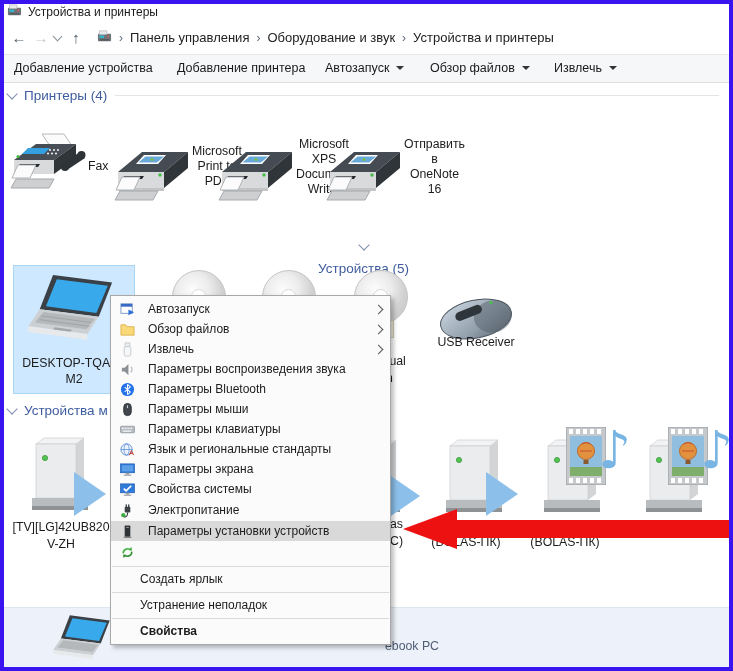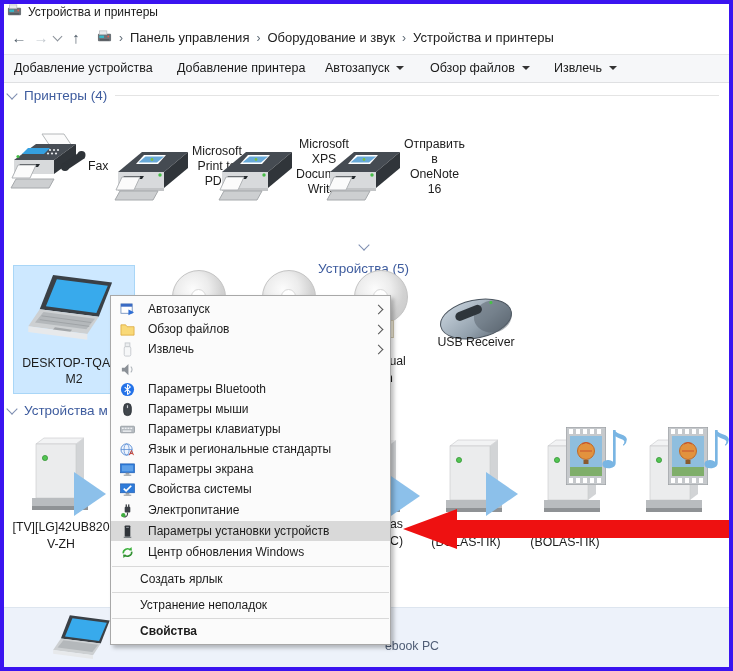--- a/index.html
+++ b/index.html
@@ -446,20 +446,21 @@
       <span class="mlabel">Извлечь</span>
       <span class="msub"></span>
     </div>
     <div class="mrow">
       <span class="mic">
           <svg width="15" height="15" viewBox="0 0 16 16">
             <path d="M2 6 h3 l4-4 v12 l-4-4 H2 Z" fill="#8b9096"></path>
             <path d="M11.5 5 a4 4 0 0 1 0 6" stroke="#aab0b6" fill="none" stroke-width="1.1"></path>
           </svg>
         </span>
+      <span class="mlabel">Параметры воспроизведения звука</span>
     </div>
     <div class="mrow">
       <span class="mic">
           <svg width="15" height="15" viewBox="0 0 16 16">
             <circle cx="8" cy="8" r="7" fill="#2472e8"></circle>
             <path d="M8 2.5 v11 M8 2.5 l3 2.8 L5 10.5 M8 13.5 l3-2.8 L5 5.5" stroke="#fff" stroke-width="1.1" fill="none"></path>
           </svg>
         </span>
       <span class="mlabel">Параметры Bluetooth</span>
     </div>
@@ -544,21 +545,20 @@
     </div>
     <div class="mrow tall">
       <span class="mic">
           <svg width="15" height="15" viewBox="0 0 16 16">
             <path d="M3.5 9 a4.5 4.5 0 0 1 7.8-3.5" stroke="#3bb03b" stroke-width="1.7" fill="none"></path>
             <path d="M12.3 2.2 l0.4 3.8 -3.6-0.9 Z" fill="#3bb03b"></path>
             <path d="M12.5 7 a4.5 4.5 0 0 1 -7.8 3.5" stroke="#2f8f2f" stroke-width="1.7" fill="none"></path>
             <path d="M3.7 13.8 l-0.4-3.8 3.6 0.9 Z" fill="#2f8f2f"></path>
           </svg>
         </span>
-      <span class="mlabel">Центр обновления Windows</span>
     </div>
     <div class="msep"></div>
     <div class="mrow noicon">
       <span class="mlabel">Создать ярлык</span>
     </div>
     <div class="msep"></div>
     <div class="mrow noicon">
       <span class="mlabel">Устранение неполадок</span>
     </div>
     <div class="msep"></div>

